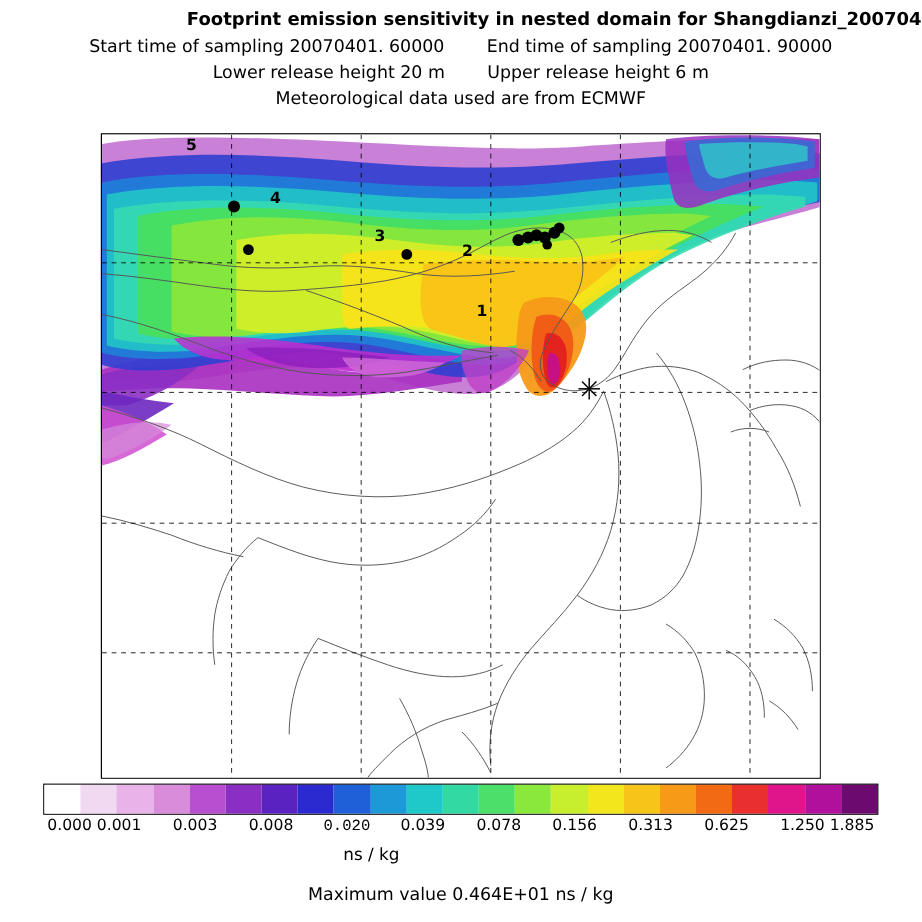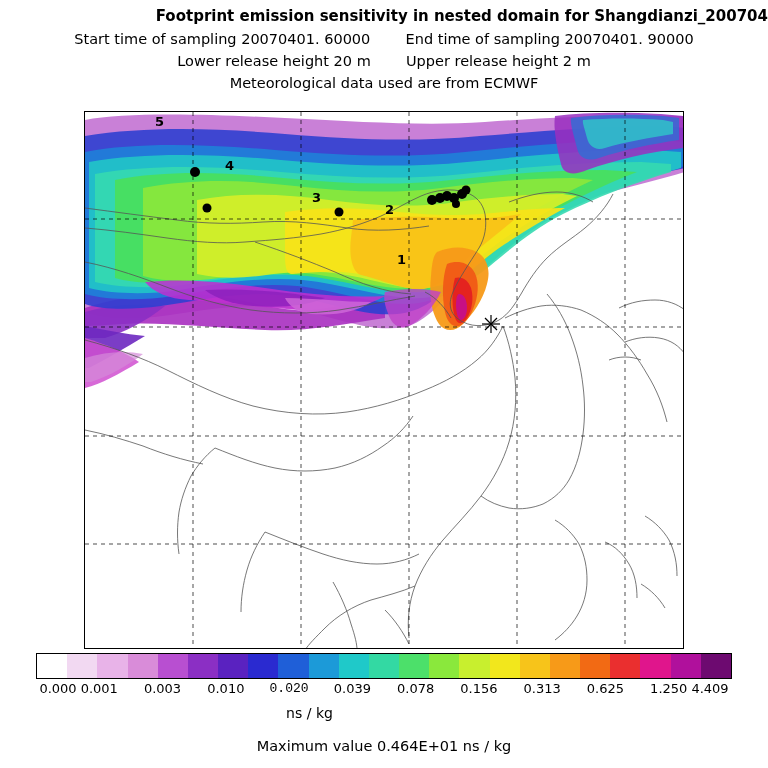--- a/index.html
+++ b/index.html
@@ -81,21 +81,21 @@
 
 <div class="title">Footprint emission sensitivity in nested domain for Shangdianzi_200704</div>
 <div class="subline">
   <span>Start time of sampling 20070401. 60000</span>
   <span class="gap"></span>
   <span>End time of sampling 20070401. 90000</span>
 </div>
 <div class="subline">
   <span>Lower release height   20 m</span>
   <span class="gap"></span>
-  <span>Upper release height    2 m</span>
+  <span>Upper release height    6 m</span>
 </div>
 <div class="subline">Meteorological data used are from ECMWF</div>
 
 <div class="map-wrap">
   <svg class="map-svg" width="600" height="538" viewBox="0 0 600 538">
     <defs>
       <clipPath id="mapclip">
           <rect x="0" y="0" width="600" height="538"></rect>
         </clipPath>
     </defs>
@@ -283,25 +283,25 @@
       <div style="background: rgb(234, 47, 47);"></div>
       <div style="background: rgb(224, 21, 140);"></div>
       <div style="background: rgb(176, 16, 156);"></div>
       <div style="background: rgb(109, 10, 112);"></div>
     </div>
 </div>
 <div class="cbar-labels" id="cbar-labels">
     <span style="left: 58px;">0.000</span>
     <span style="left: 99.2727px;">0.001</span>
     <span style="left: 162.545px;">0.003</span>
-    <span style="left: 225.818px;">0.010</span>
+    <span style="left: 225.818px;">0.008</span>
     <span style="left: 289.091px; font-family: Liberation Mono, monospace;">0.020</span>
     <span style="left: 352.364px;">0.039</span>
     <span style="left: 415.636px;">0.078</span>
     <span style="left: 478.909px;">0.156</span>
     <span style="left: 542.182px;">0.313</span>
     <span style="left: 605.455px;">0.625</span>
     <span style="left: 668.727px;">1.250</span>
-    <span style="left: 710px;">4.409</span>
+    <span style="left: 710px;">1.885</span>
   </div>
 
 <div class="units">ns / kg</div>
 <div class="maxval">Maximum value  0.464E+01 ns / kg</div>
 
 </body></html>

